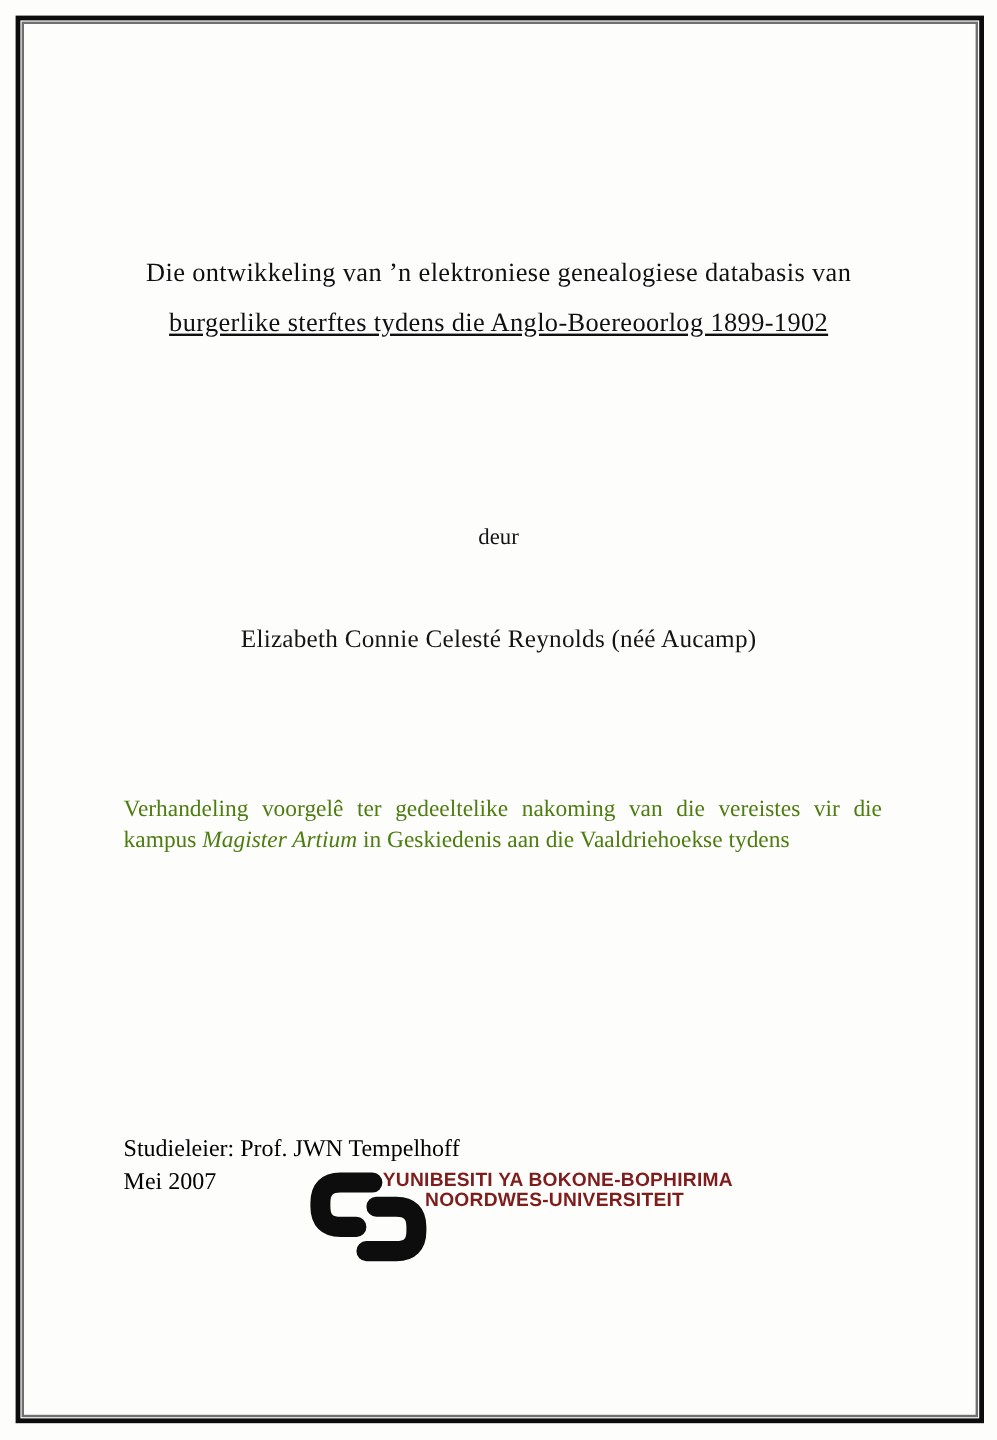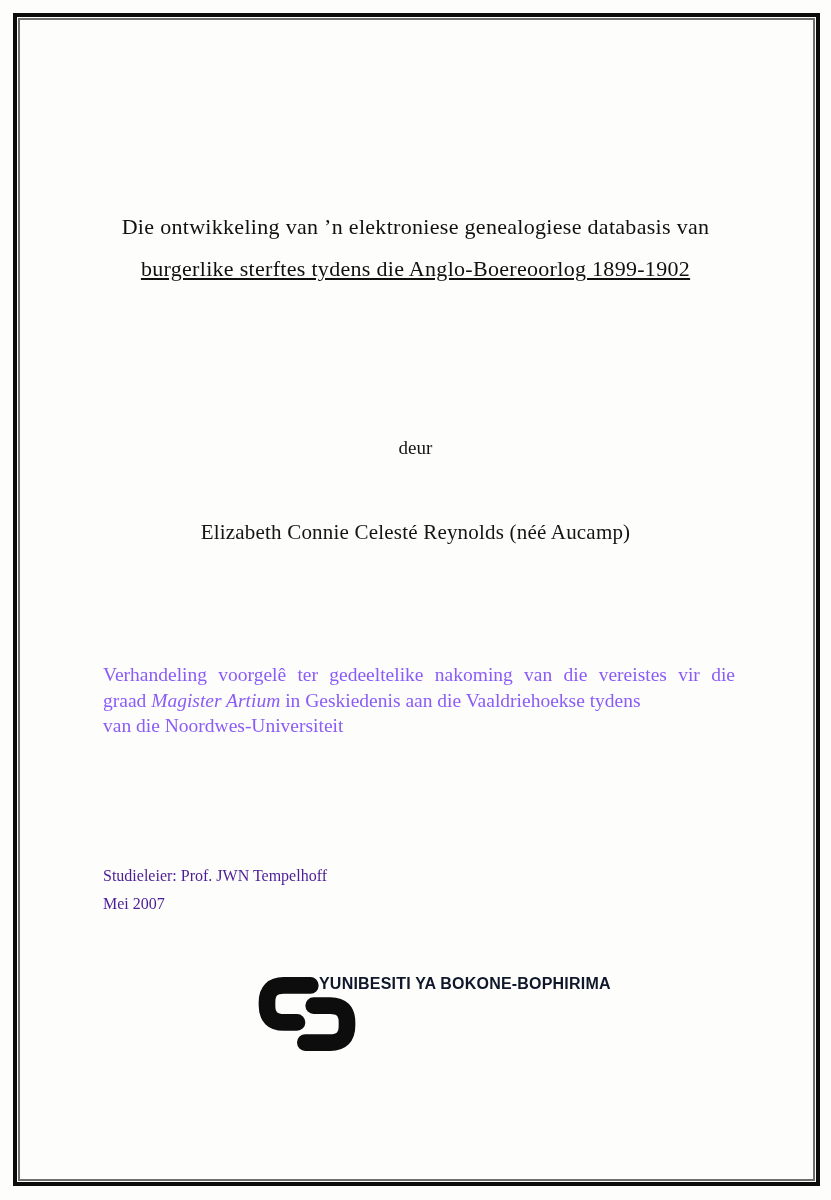--- a/index.html
+++ b/index.html
@@ -34,43 +34,43 @@
   .title-line {
     font-size: 22px;
     letter-spacing: 0.3px;
     color: #101010;
   }
   .byline { font-size: 19px; }
   .author-line { font-size: 21px; letter-spacing: 0.2px; }
   .submission {
     left: 103px; top: 662px; width: 632px;
     font-size: 19.5px; line-height: 25.5px;
-    color: #8b5cf6;
+    color: #4d7c0f;
   }
   .submission .justified {
     text-align: justify;
     text-align-last: justify;
   }
   .submission .it { font-style: italic; }
   .supervisor-block {
-    left: 103px; top: 862px;
-    font-size: 16px; line-height: 27.5px;
-    color: #4c1d95;
+    left: 103px; top: 944px;
+    font-size: 20px; line-height: 27.5px;
+    color: #000000;
   }
   
   .logo { left: 257px; top: 971px; width: 315px; height: 86px; }
   .logo-mark { position: absolute; left: 0; top: 1px; }
   .logo-text {
     position: absolute; left: 62px; top: 4px; width: 251px;
     text-align: right;
     font-family: "Liberation Sans", "DejaVu Sans", sans-serif;
     font-weight: 700;
     font-size: 16px; line-height: 17.4px;
     letter-spacing: 0.2px;
-    color: #0f172a;
+    color: #7f1d1d;
     white-space: nowrap;
   }
 </style>
 </head>
 <body>
 
 <div class="page">
 
   <div class="frame">
     <div class="frame-inner"></div>
@@ -78,34 +78,34 @@
 
   <div class="abs center-line title-line" style="top:214px;">Die ontwikkeling van ’n elektroniese genealogiese databasis van</div>
   <div class="abs center-line title-line" style="top:256px;text-decoration:underline;">burgerlike sterftes tydens die Anglo-Boereoorlog 1899-1902</div>
 
   <div class="abs center-line byline" style="top:437px;">deur</div>
 
   <div class="abs center-line author-line" style="top:520px;">Elizabeth Connie Celesté Reynolds (néé Aucamp)</div>
 
   <div class="abs submission">
     <div class="justified">Verhandeling voorgelê ter gedeeltelike nakoming van die vereistes vir die</div>
-    <div><span>graad </span><span class="it">Magister Artium</span><span> in Geskiedenis aan die Vaaldriehoekse tydens</span></div>
-    <div>van die Noordwes-Universiteit</div>
+    <div><span>kampus </span><span class="it">Magister Artium</span><span> in Geskiedenis aan die Vaaldriehoekse tydens</span></div>
   </div>
 
   <div class="abs supervisor-block">
     <div>Studieleier: Prof. JWN Tempelhoff</div>
     <div>Mei 2007</div>
   </div>
 
   <div class="abs logo">
     <svg class="logo-mark" width="100" height="84" viewBox="0 0 120 100" preserveAspectRatio="none">
       <g fill="none" stroke="#0d0d0d" stroke-width="20" stroke-linecap="round">
         <path d="M 64 16 H 32 Q 12 16 12 36 V 40 Q 12 60 32 60 H 48"></path>
         <path d="M 58 84 H 88 Q 108 84 108 64 V 60 Q 108 40 88 40 H 68"></path>
       </g>
     </svg>
     <div class="logo-text">
       <div>YUNIBESITI YA BOKONE-BOPHIRIMA</div>
+      <div>NOORDWES-UNIVERSITEIT</div>
     </div>
   </div>
 
 </div>
 
 </body></html>

